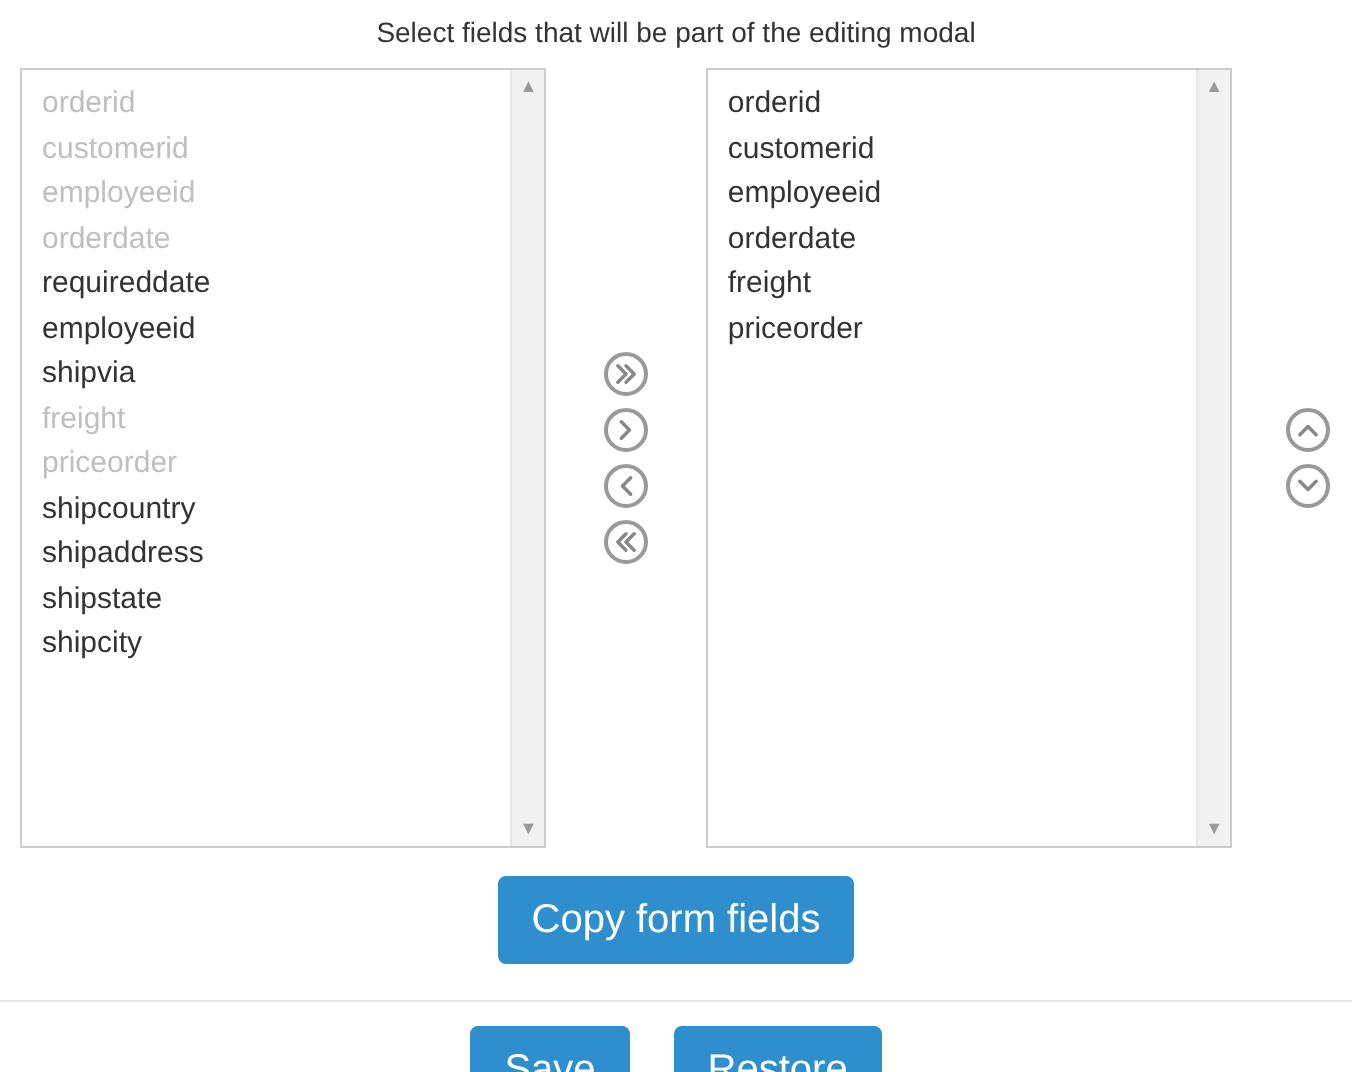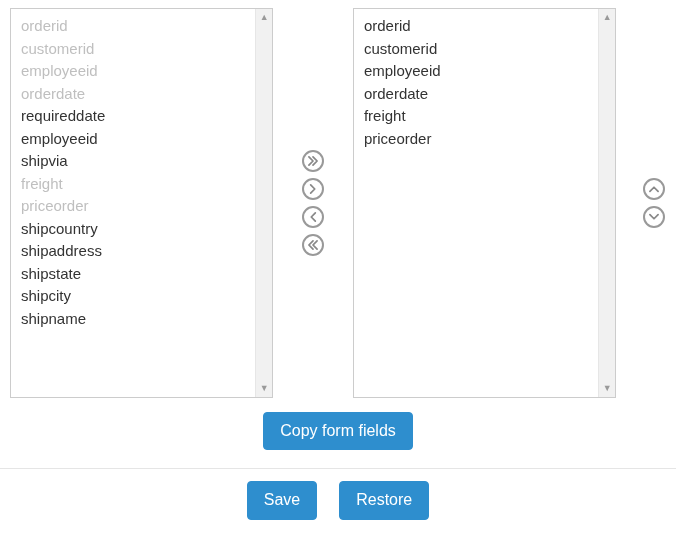--- a/index.html
+++ b/index.html
@@ -103,21 +103,21 @@
   }
   .copy-row {
     display: flex;
     justify-content: center;
     margin-top: 14px;
     margin-bottom: 18px;
   }
   .btn {
     display: inline-block;
     padding: 7px 16px;
-    font-size: 16px;
+    font-size: 20px;
     line-height: 1.4;
     border-radius: 4px;
     cursor: pointer;
     border: 1px solid transparent;
     color: #fff;
     text-align: center;
   }
   .btn-primary {
     background-color: #2e8ece;
     border-color: #2e8ece;
@@ -130,39 +130,39 @@
   .footer {
     display: flex;
     justify-content: center;
     gap: 22px;
   }
 </style>
 </head>
 <body>
 
 <div class="container">
+  <div class="title">Select fields that will be part of the editing modal</div>
 
   <div class="picker">
 
     <div class="listbox">
       <div class="listbox-inner" id="available-list">
           <div class="item disabled">orderid</div>
           <div class="item disabled">customerid</div>
           <div class="item disabled">employeeid</div>
           <div class="item disabled">orderdate</div>
           <div class="item">requireddate</div>
           <div class="item">employeeid</div>
           <div class="item">shipvia</div>
           <div class="item disabled">freight</div>
           <div class="item disabled">priceorder</div>
           <div class="item">shipcountry</div>
           <div class="item">shipaddress</div>
           <div class="item">shipstate</div>
           <div class="item">shipcity</div>
-          <div class="item">shipname</div>
         </div>
       <div class="scrollbar">
         <div class="scroll-arrow up">▲</div>
         <div class="scroll-arrow down">▼</div>
       </div>
     </div>
 
     <div class="transfer-controls">
       <div class="ctrl-btn" title="Add all">
         <span>

